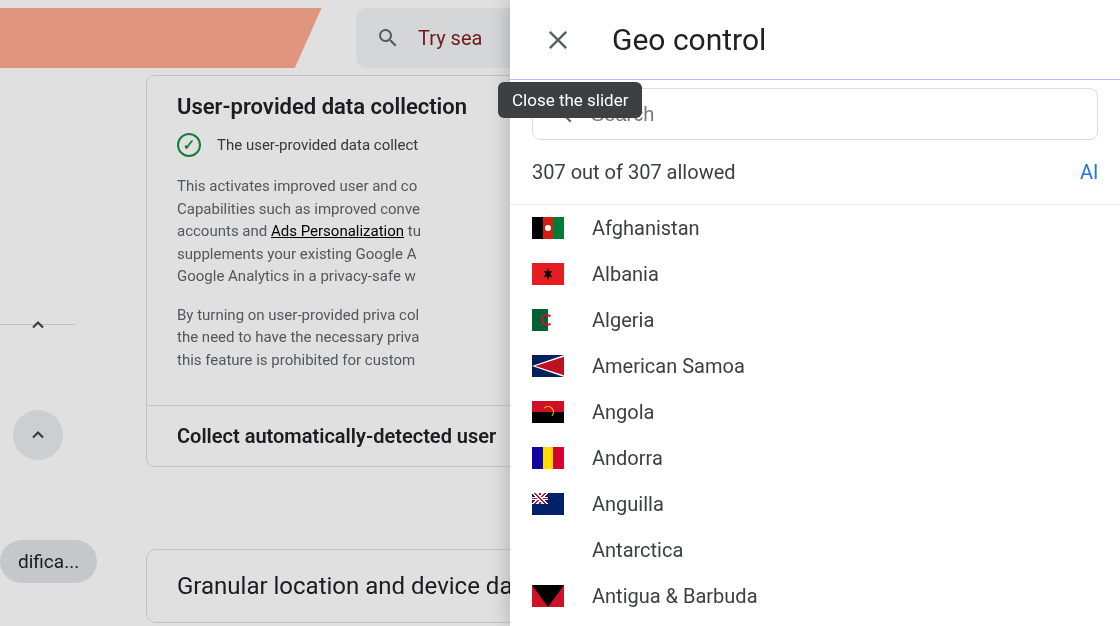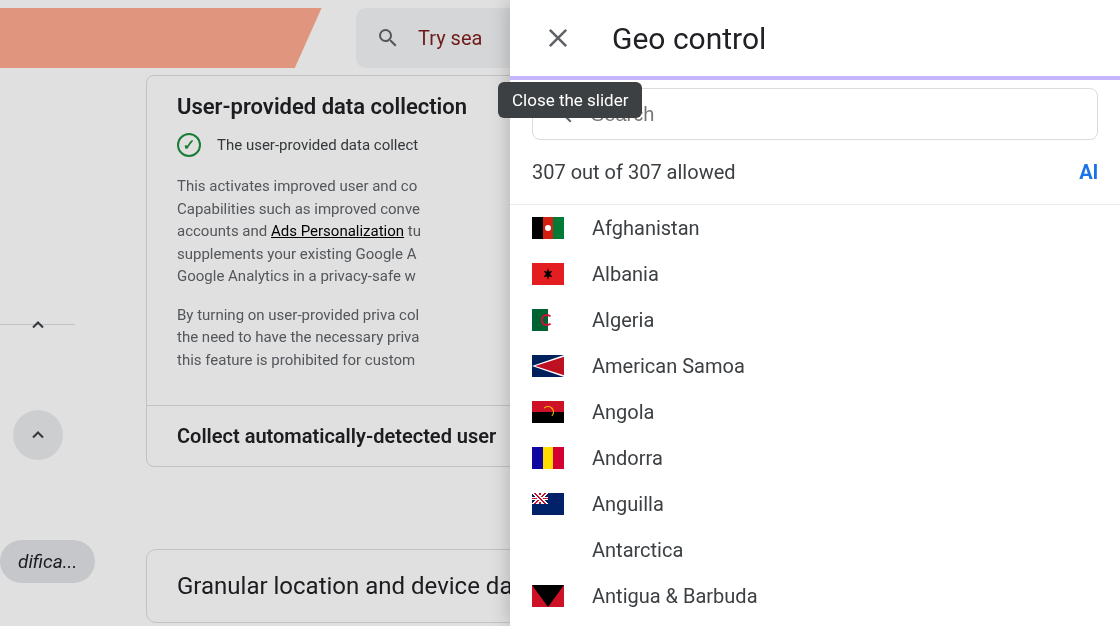--- a/index.html
+++ b/index.html
@@ -65,21 +65,20 @@
     .chevron-btn.bg { background: #e9eaec; }
     .pill {
       position: absolute;
       left: 0;
       top: 540px;
       background: #e1e2e5;
       border-radius: 24px;
       padding: 10px 18px;
       font-size: 19px;
       color: #202124;
-      font-style: italic;
     }
     .card {
       position: absolute;
       left: 146px;
       top: 75px;
       width: 800px;
       border: 1px solid #dadce0;
       border-radius: 8px;
       background: #fff;
     }
@@ -124,21 +123,21 @@
       background: #fff;
       box-shadow: -2px 0 18px rgba(0,0,0,0.2);
       display: flex;
       flex-direction: column;
     }
     .slider-header {
       display: flex;
       align-items: center;
       gap: 28px;
       padding: 14px 22px;
-      border-bottom: 4px solid #c4b5fd;
+      border-bottom: 1px solid #c4b5fd;
       height: 80px;
     }
     .close-btn {
       position: relative;
       width: 52px;
       height: 52px;
       border-radius: 50%;
       display: flex;
       align-items: center;
       justify-content: center;
@@ -189,21 +188,21 @@
     }
     .count-row {
       display: flex;
       align-items: center;
       justify-content: space-between;
       padding: 20px 22px;
       font-size: 20px;
       color: #3c4043;
       border-bottom: 1px solid #e8eaed;
     }
-    .count-row .action { color: #1a73e8; font-weight: 700; }
+    .count-row .action { color: #1a73e8; font-weight: 400; }
     .country-list { flex: 1; overflow: hidden; }
     .country-item {
       display: flex;
       align-items: center;
       gap: 28px;
       padding: 11px 22px;
     }
     .flag {
       width: 32px;
       height: 22px;

